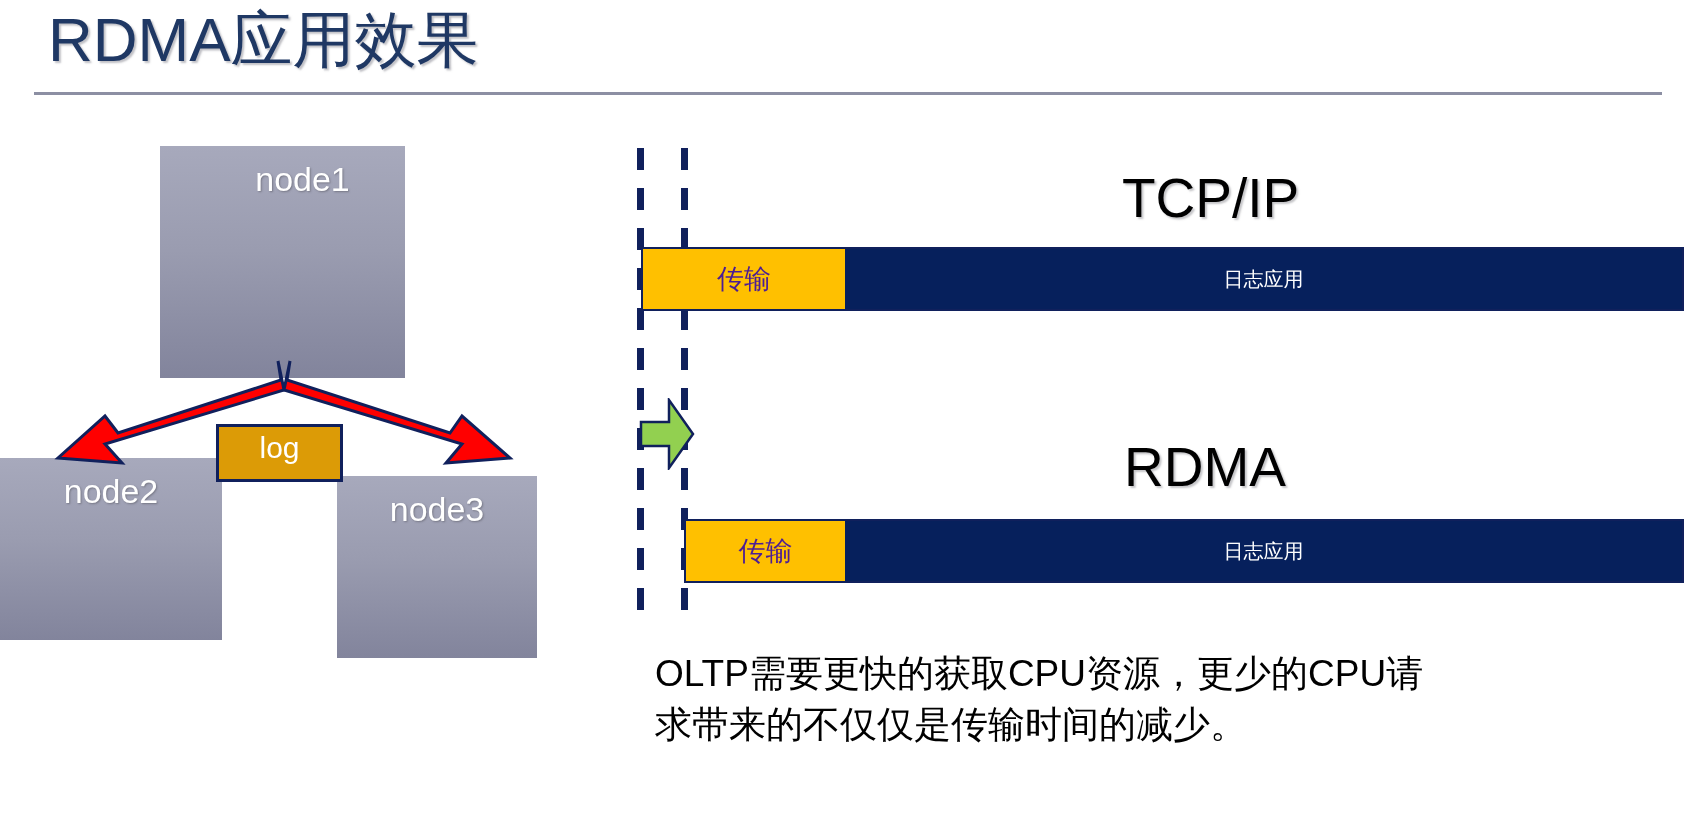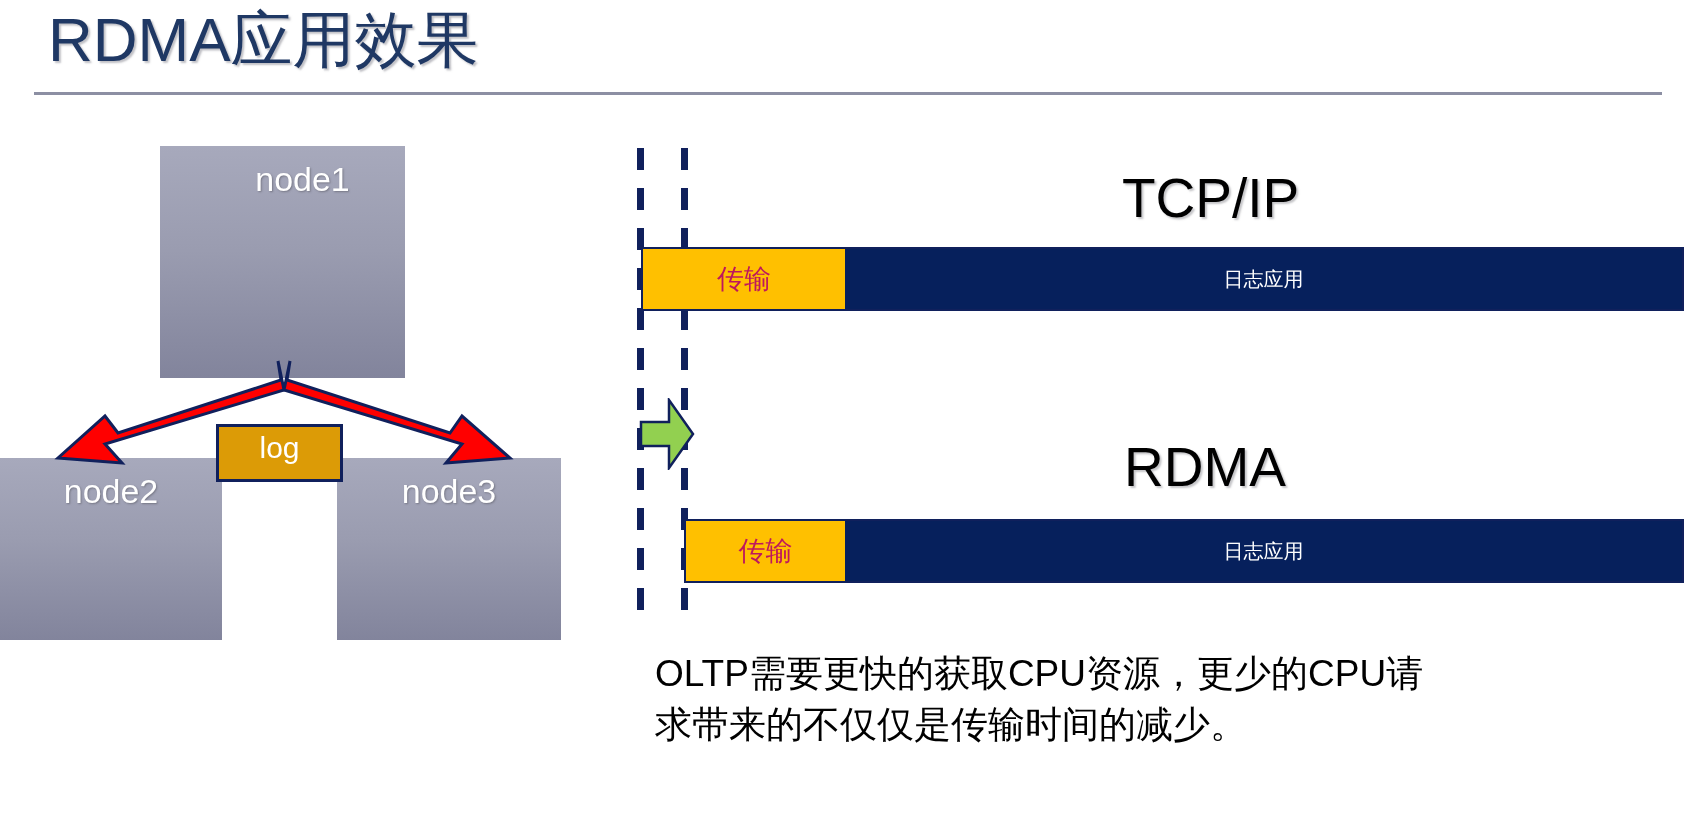--- a/index.html
+++ b/index.html
@@ -53,21 +53,21 @@
     text-align: center;
     box-sizing: border-box;
   }
   .node-box .node-label {
     display: block;
     margin-top: 14px;
     text-shadow: 1px 1px 2px rgba(90,90,100,0.6);
   }
   #node1 { left: 160px; top: 18px;  width: 245px; height: 232px; padding-left: 40px; }
   #node2 { left: 0px;   top: 330px; width: 222px; height: 182px; }
-  #node3 { left: 337px; top: 330px; width: 224px; height: 182px; }
+  #node3 { left: 337px; top: 348px; width: 200px; height: 182px; }
 
   #log-box {
     position: absolute;
     left: 216px;
     top: 296px;
     width: 127px;
     height: 58px;
     background: #DC9B06;
     border: 3px solid #10205C;
     box-sizing: border-box;
@@ -113,21 +113,21 @@
   #rdma-bar { left: 684px; top: 519px; width: 1000px; }
 
   .bar-seg-transfer {
     background: #FFC000;
     border: 2px solid #10205C;
     border-right: none;
     box-sizing: border-box;
     display: flex;
     align-items: center;
     justify-content: center;
-    color: #be185d;
+    color: #4c1d95;
     font-size: 27px;
   }
   .bar-seg-app {
     background: #06205C;
     border: 2px solid #10205C;
     border-left: none;
     box-sizing: border-box;
     flex: 1;
     display: flex;
     align-items: center;

